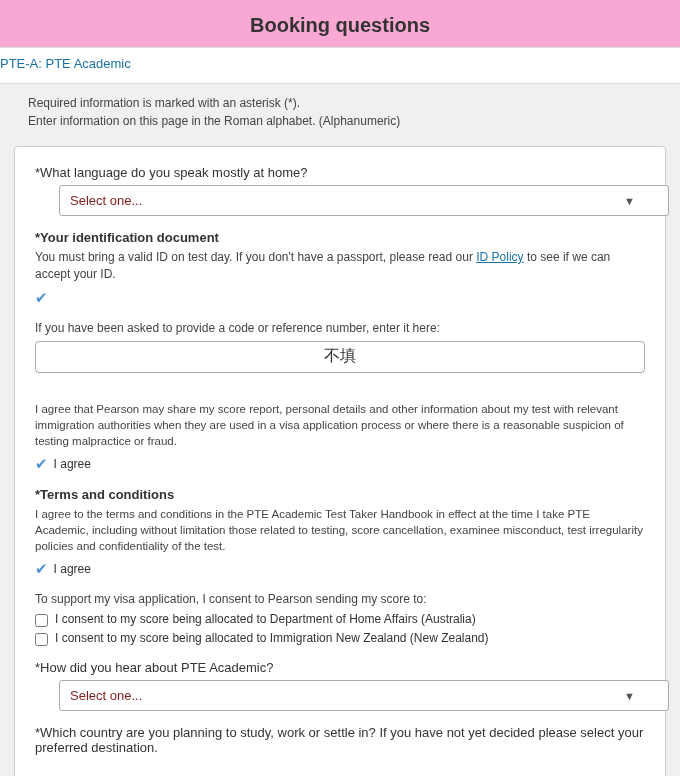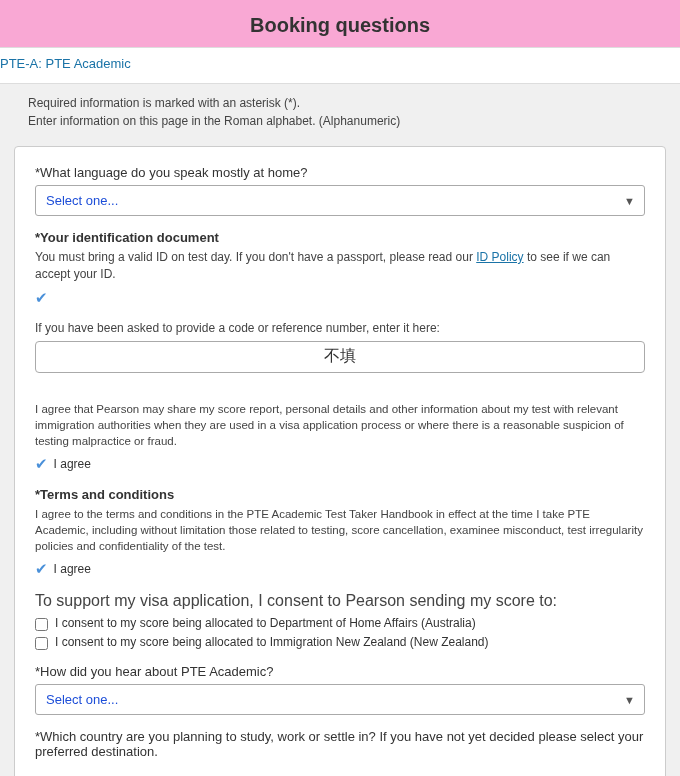--- a/index.html
+++ b/index.html
@@ -54,21 +54,22 @@
     select {
       width: 100%;
       padding: 7px 10px;
       border: 1px solid #aaa;
       border-radius: 3px;
       font-size: 13px;
       background: #fff;
       appearance: none;
       -webkit-appearance: none;
       cursor: pointer;
-      color: #1d4ed8;
+      color: #7f1d1d;
+      margin-left: 24px;
     }
     .select-wrapper {
       position: relative;
     }
     .select-wrapper::after {
       content: '▼';
       font-size: 11px;
       position: absolute;
       right: 10px;
       top: 50%;
@@ -111,21 +112,21 @@
       font-weight: bold;
       margin-bottom: 4px;
     }
     .section-desc {
       font-size: 11.5px;
       color: #444;
       margin-bottom: 6px;
       line-height: 1.4;
     }
     .consent-block { margin-bottom: 14px; }
-    .consent-block p { font-size: 16px; color: #444; margin-bottom: 6px; }
+    .consent-block p { font-size: 12px; color: #444; margin-bottom: 6px; }
     .consent-checkbox-row {
       display: flex;
       align-items: flex-start;
       gap: 7px;
       font-size: 12px;
       margin-bottom: 4px;
     }
     .consent-checkbox-row input[type="checkbox"] {
       margin-top: 2px;
       flex-shrink: 0;

